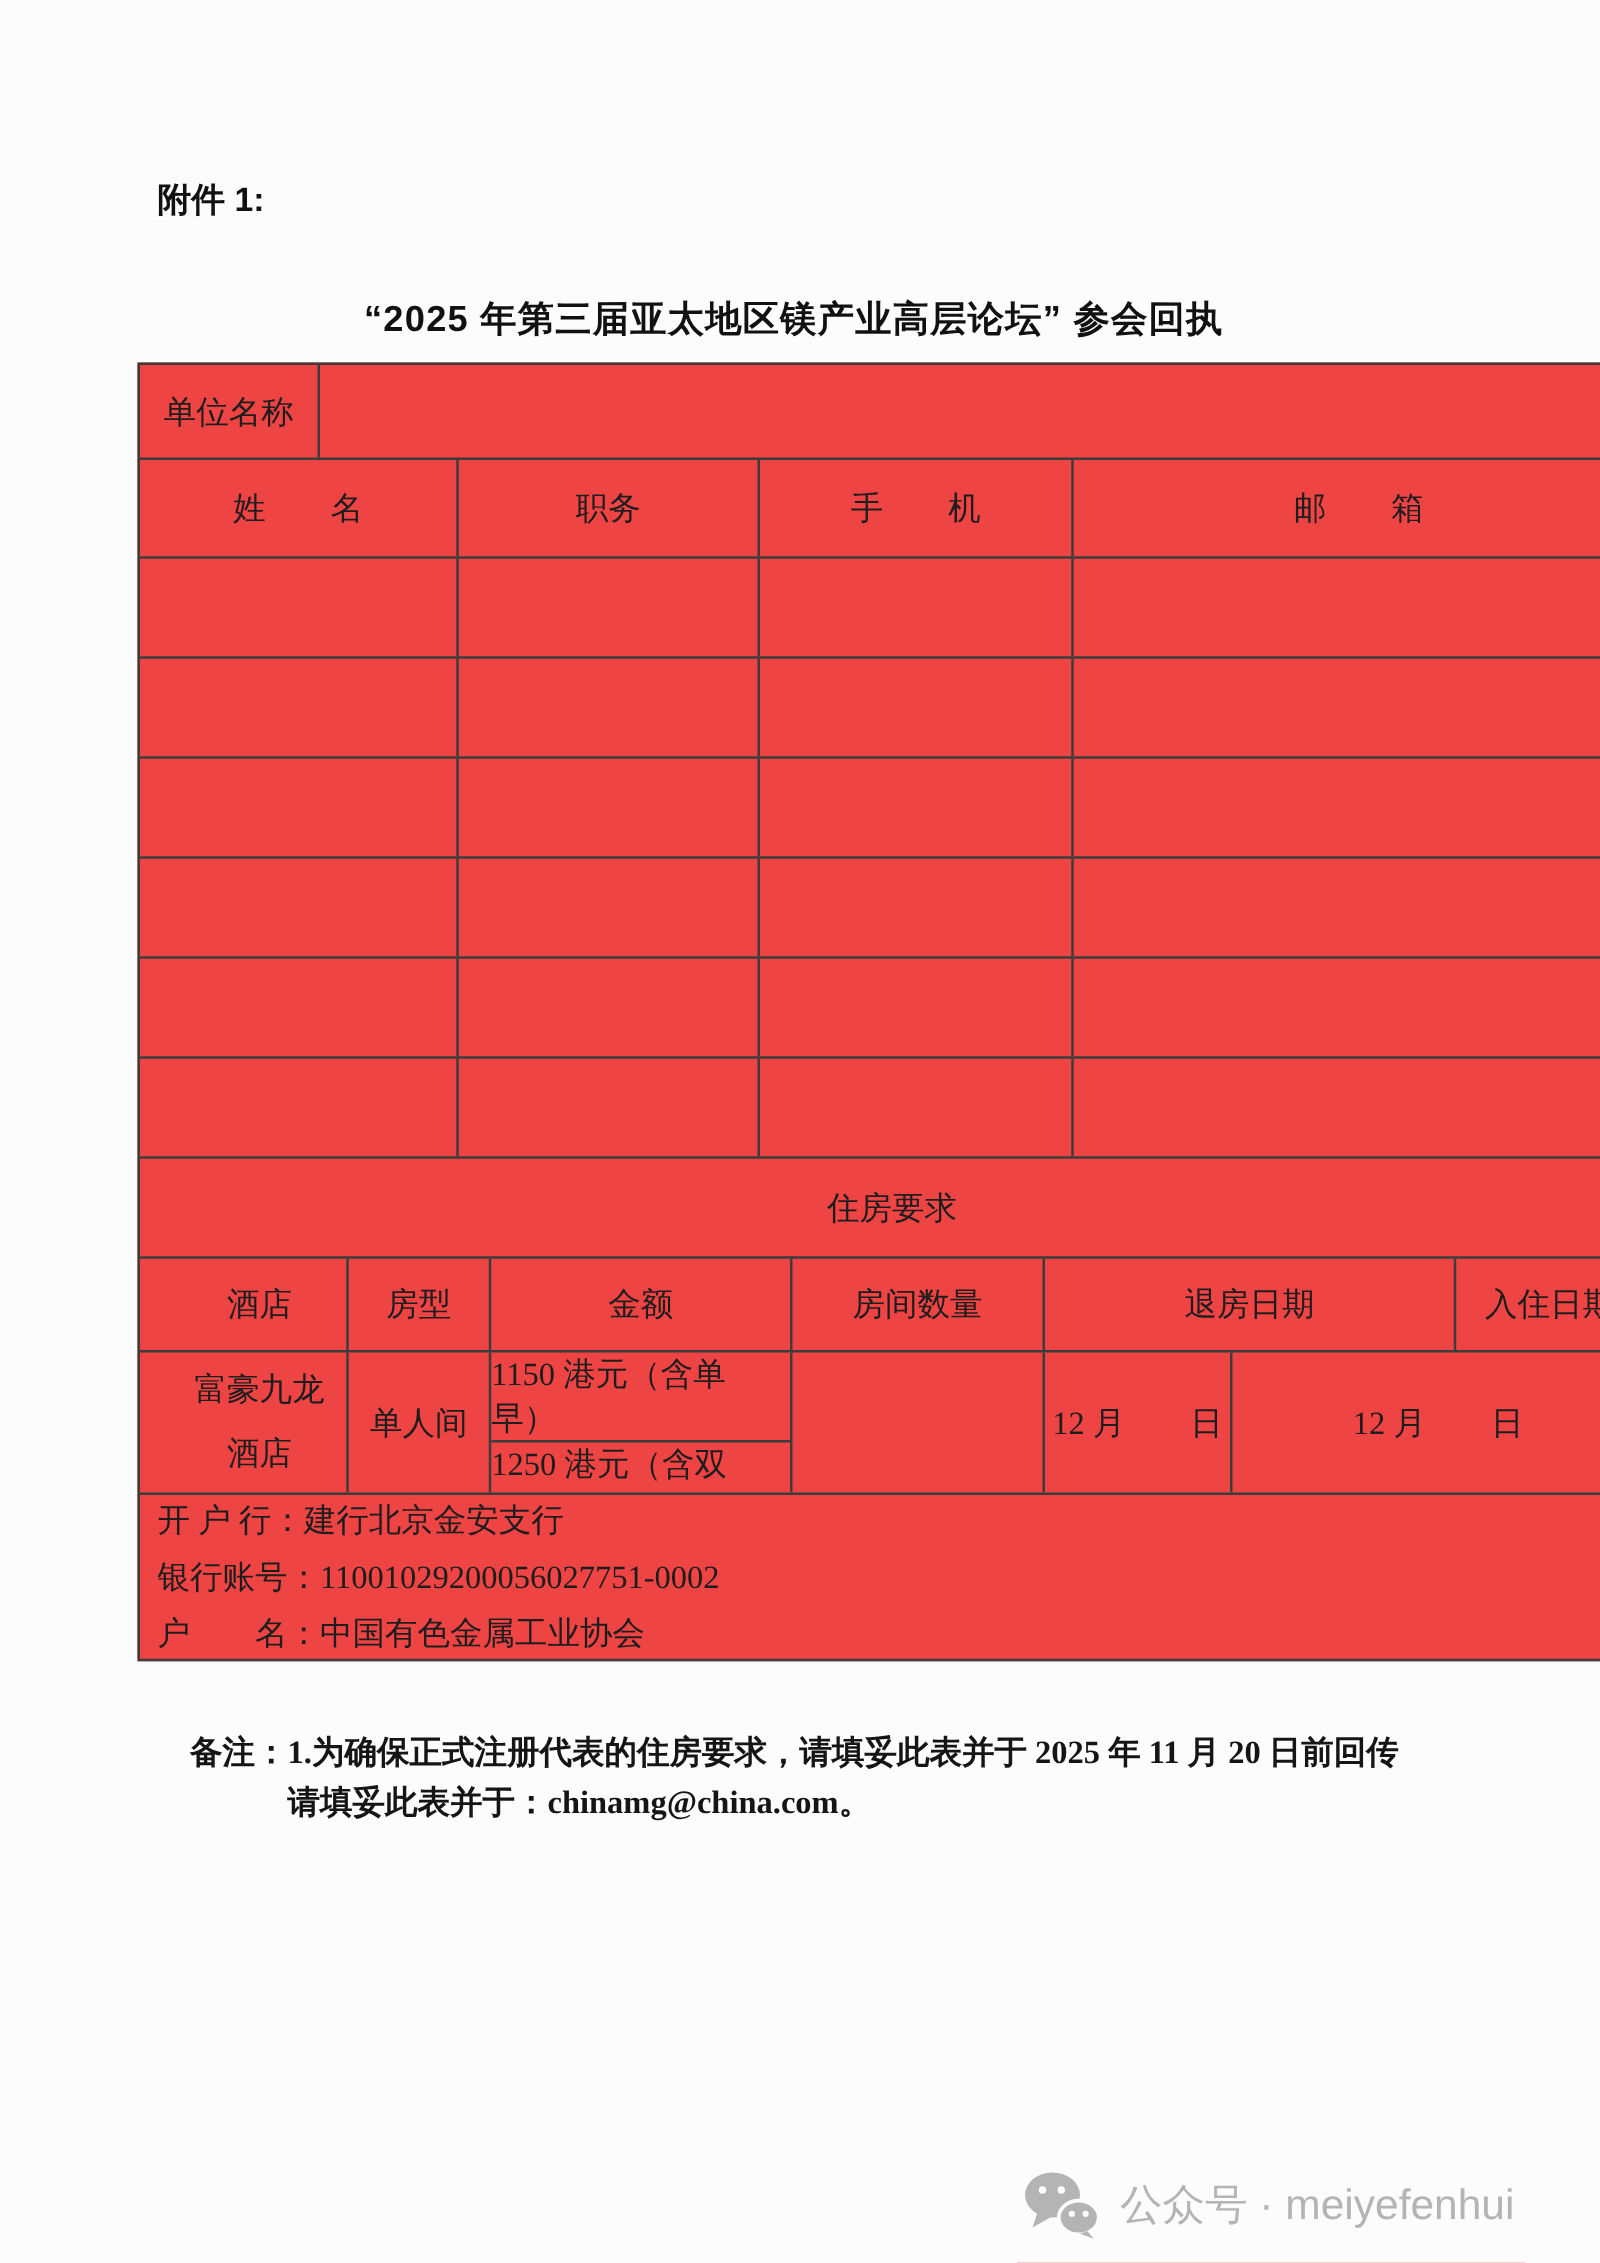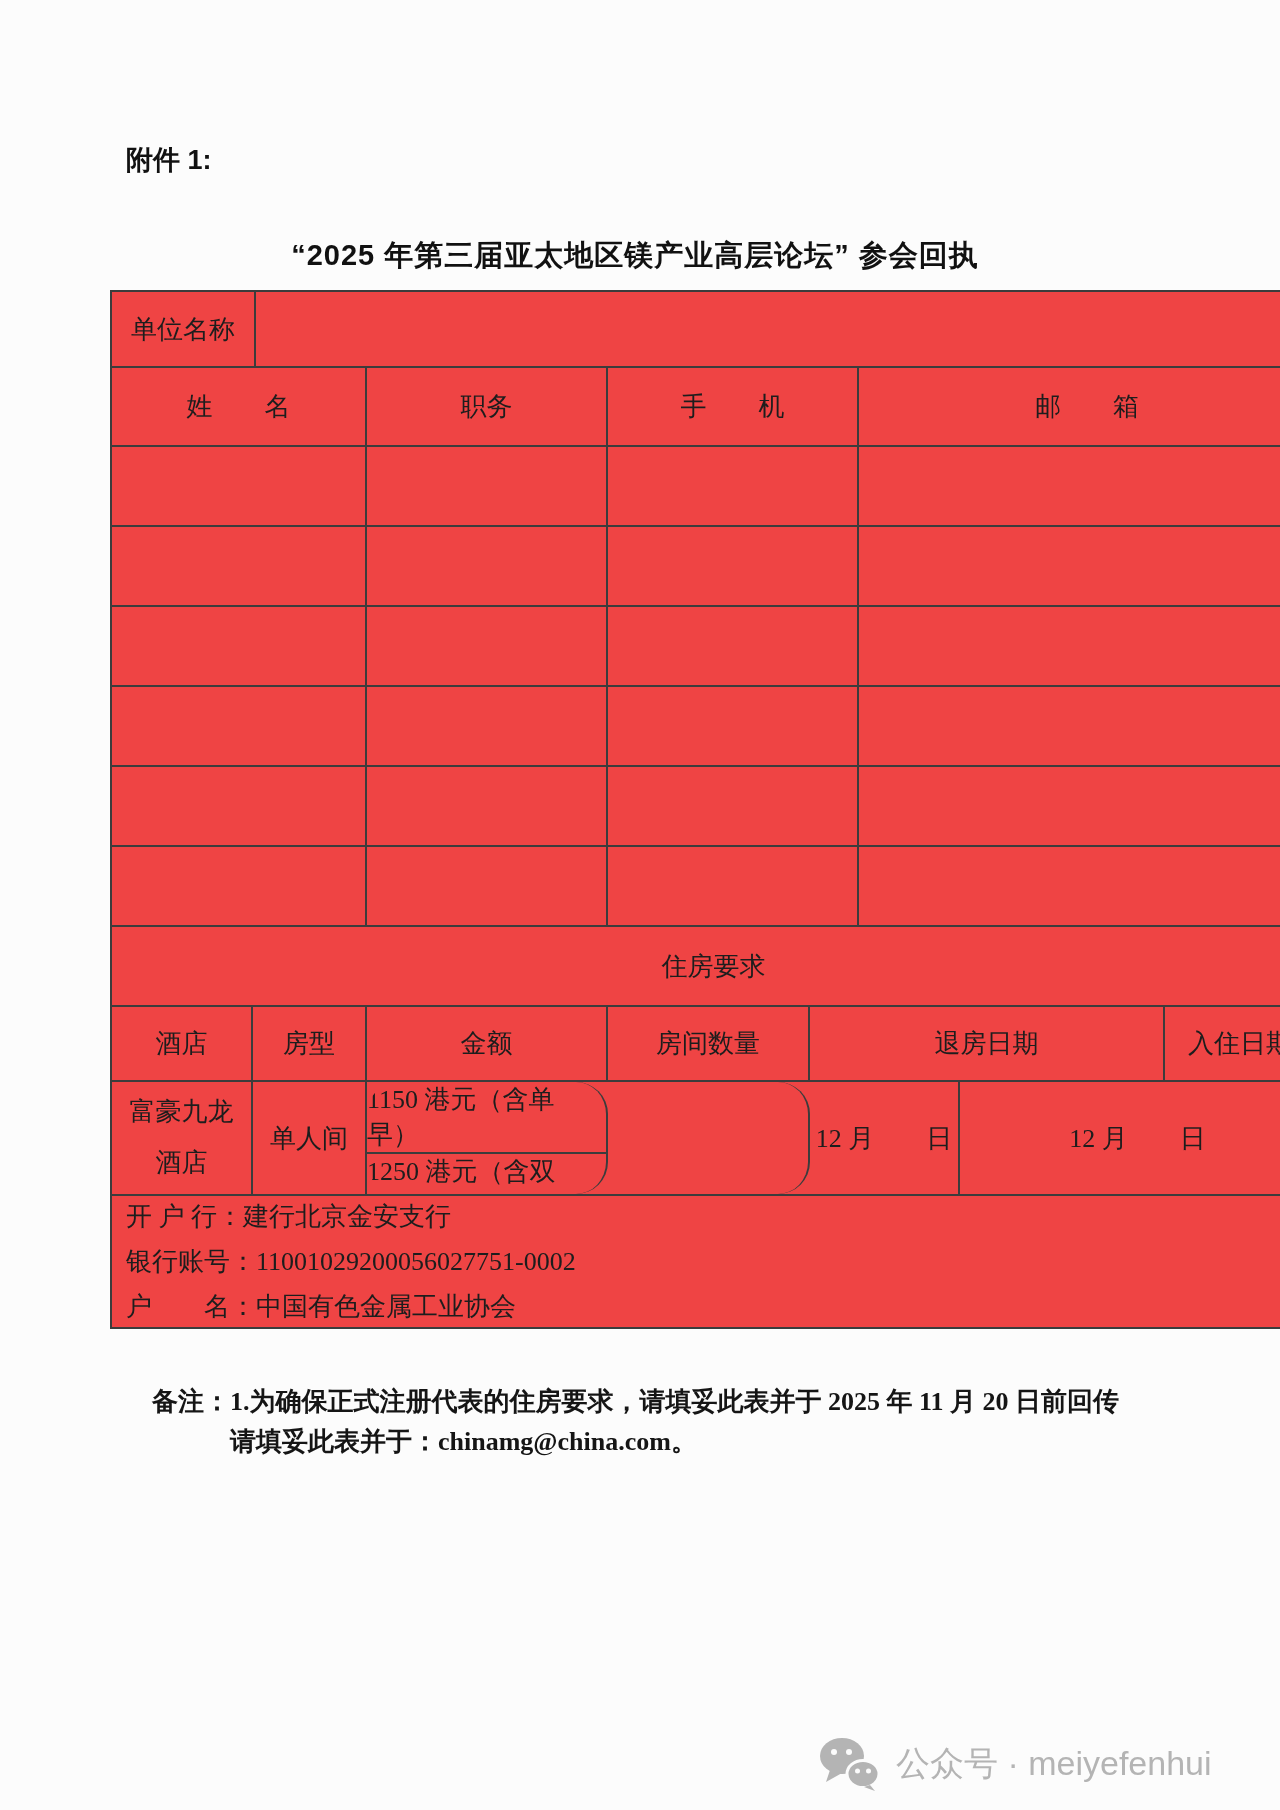--- a/index.html
+++ b/index.html
@@ -36,26 +36,26 @@
   .r-empty   { height:80px; }
   .r-sect    { height:80px; }
   .r-hhead   { height:75px; }
   .r-hotel   { height:114px; }
   .r-bank    { height:131px; }
   .c-unitlbl { width:144px; }
   .c-flex    { flex:1; }
   .c-name  { width:255px; }
   .c-pos   { width:241px; }
   .c-phone { width:251px; }
-  .c-hotel { width:141px; }
+  .c-hotel { width:141px;margin-left:26px; }
   .c-room  { width:114px; }
   .c-amt   { width:241px; }
   .c-cnt   { width:202px; }
   .c-in    { width:150px; }
-  .col-split { flex-direction:column; align-items:flex-end; justify-content:flex-start; padding:0;border-radius:32px; }
+  .col-split { flex-direction:column; align-items:flex-end; justify-content:flex-start; padding:0; }
   .sub { flex:1; display:flex; align-items:center; justify-content:center; box-sizing:border-box; }
   .sub-top { border-bottom:2px solid #3c3c3c; }
   .hotel-name { flex-direction:column; line-height:1.95; }
   .bank-cell {
     flex-direction:column; align-items:flex-start; justify-content:center;
     padding-left:14px; line-height:45px;
   }
   .notes {
     position:absolute; left:152px; top:1382px; width:1000px;
     font-weight:bold; font-size:26px; line-height:40px; color:#151515;

